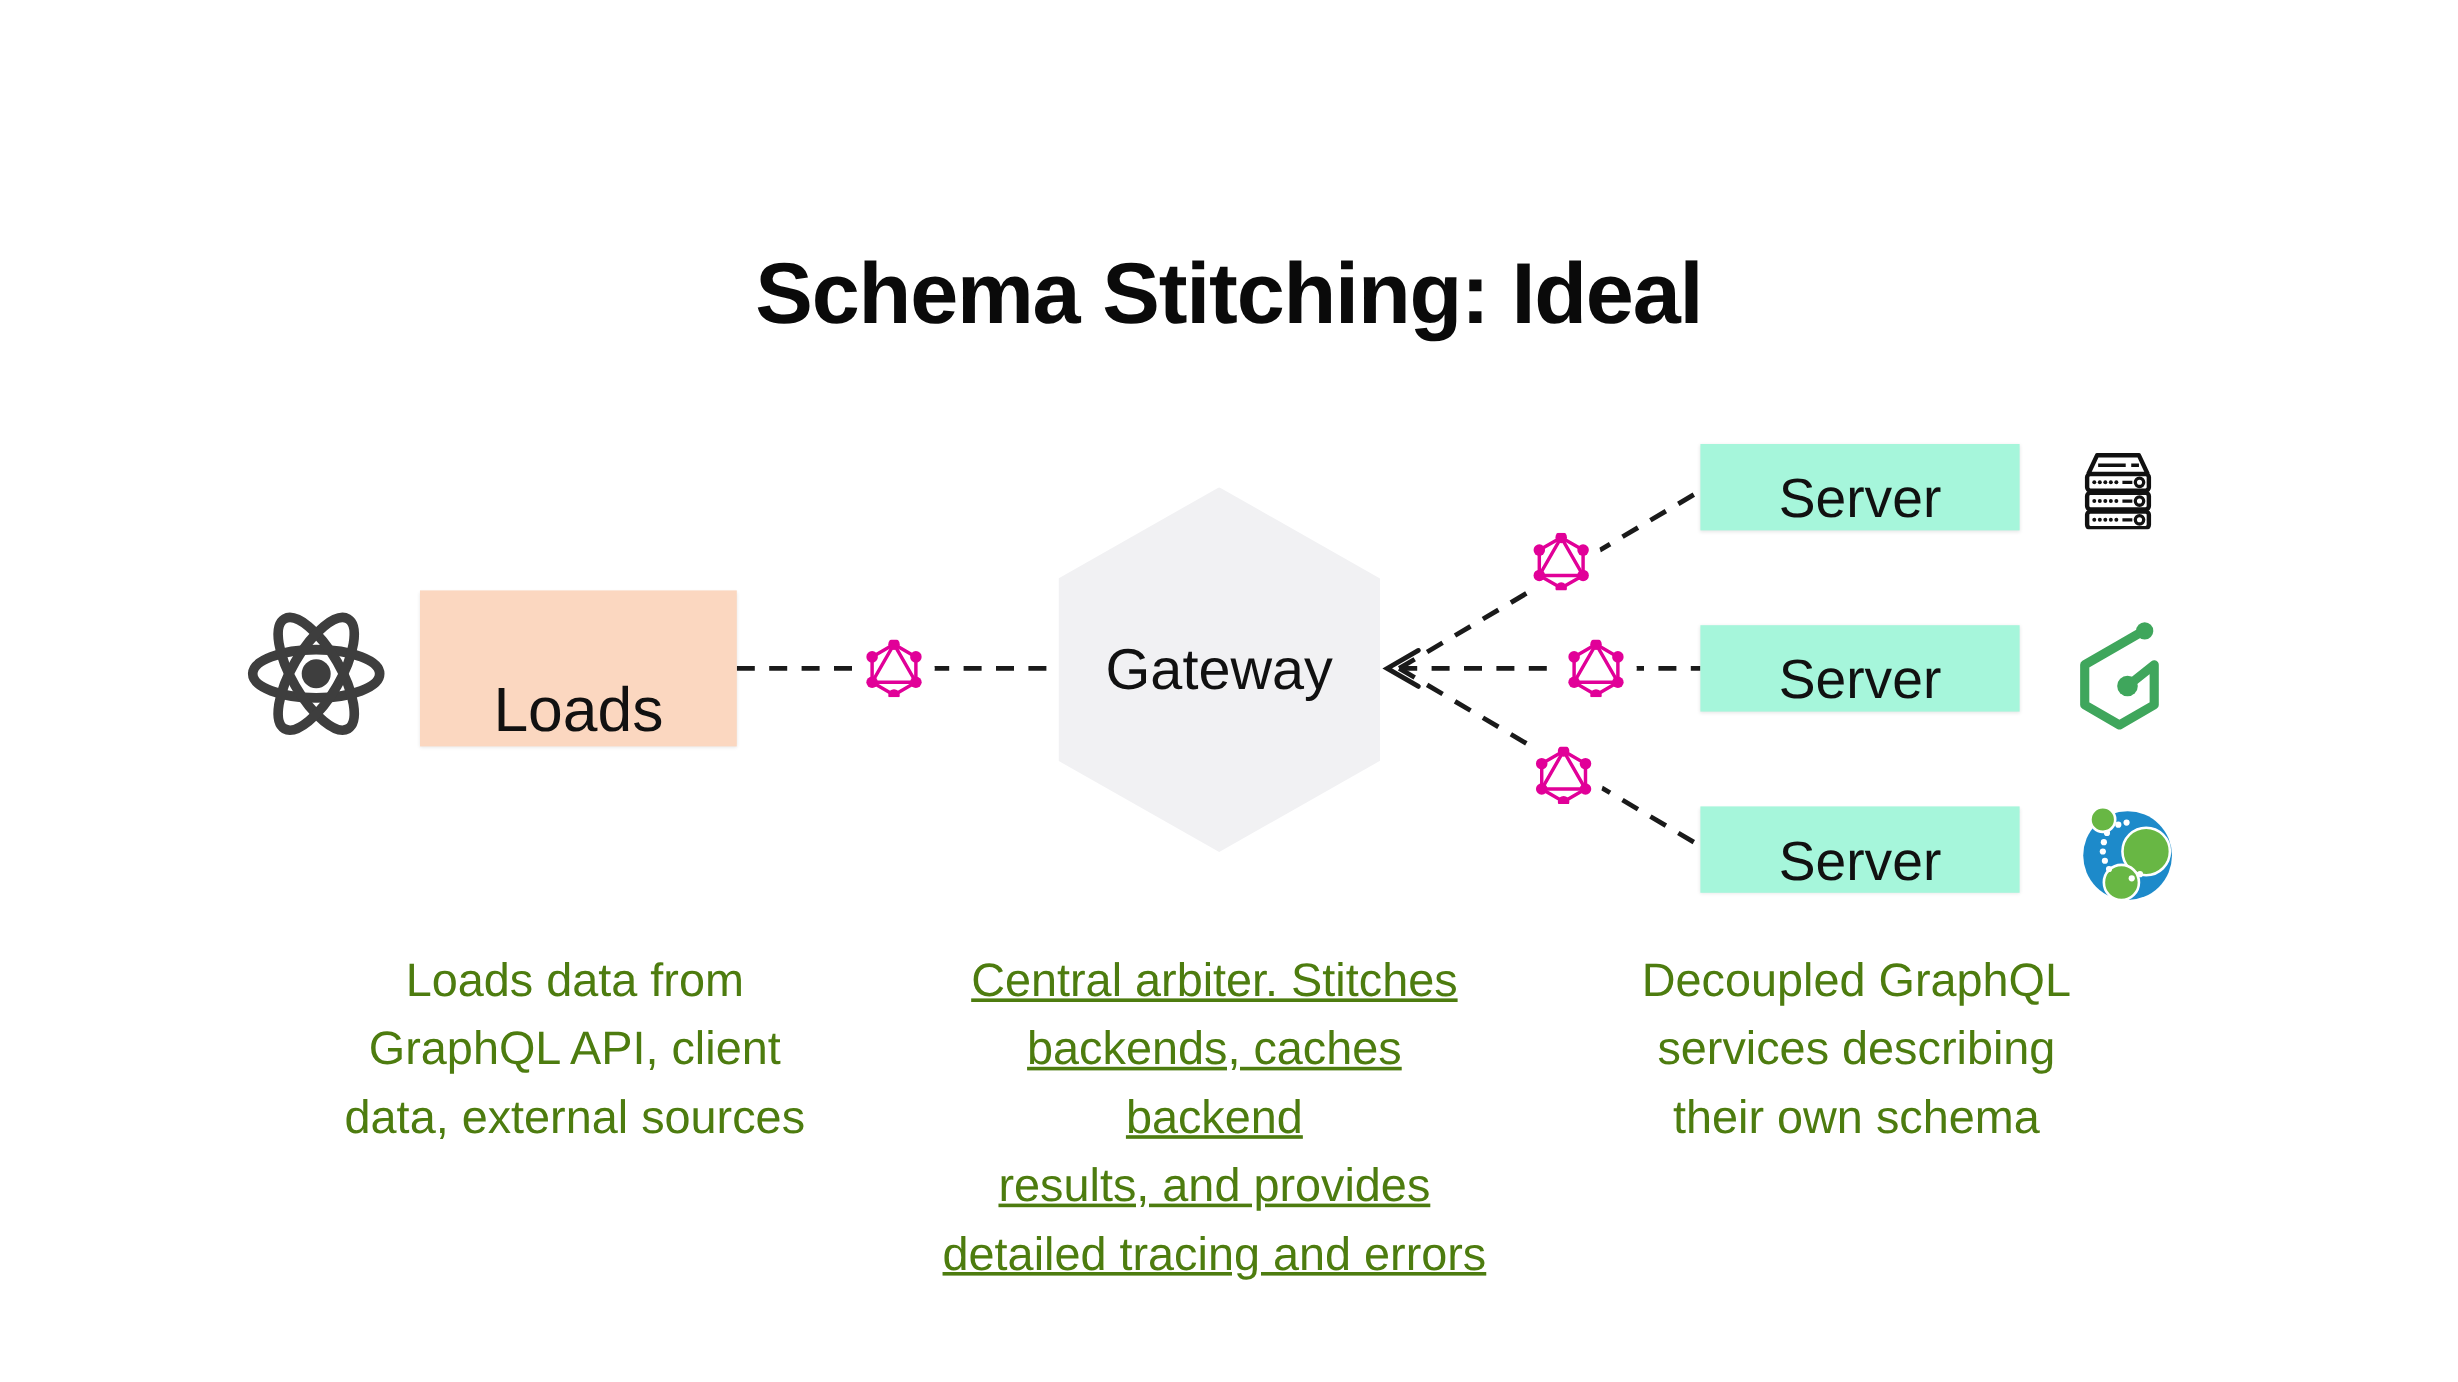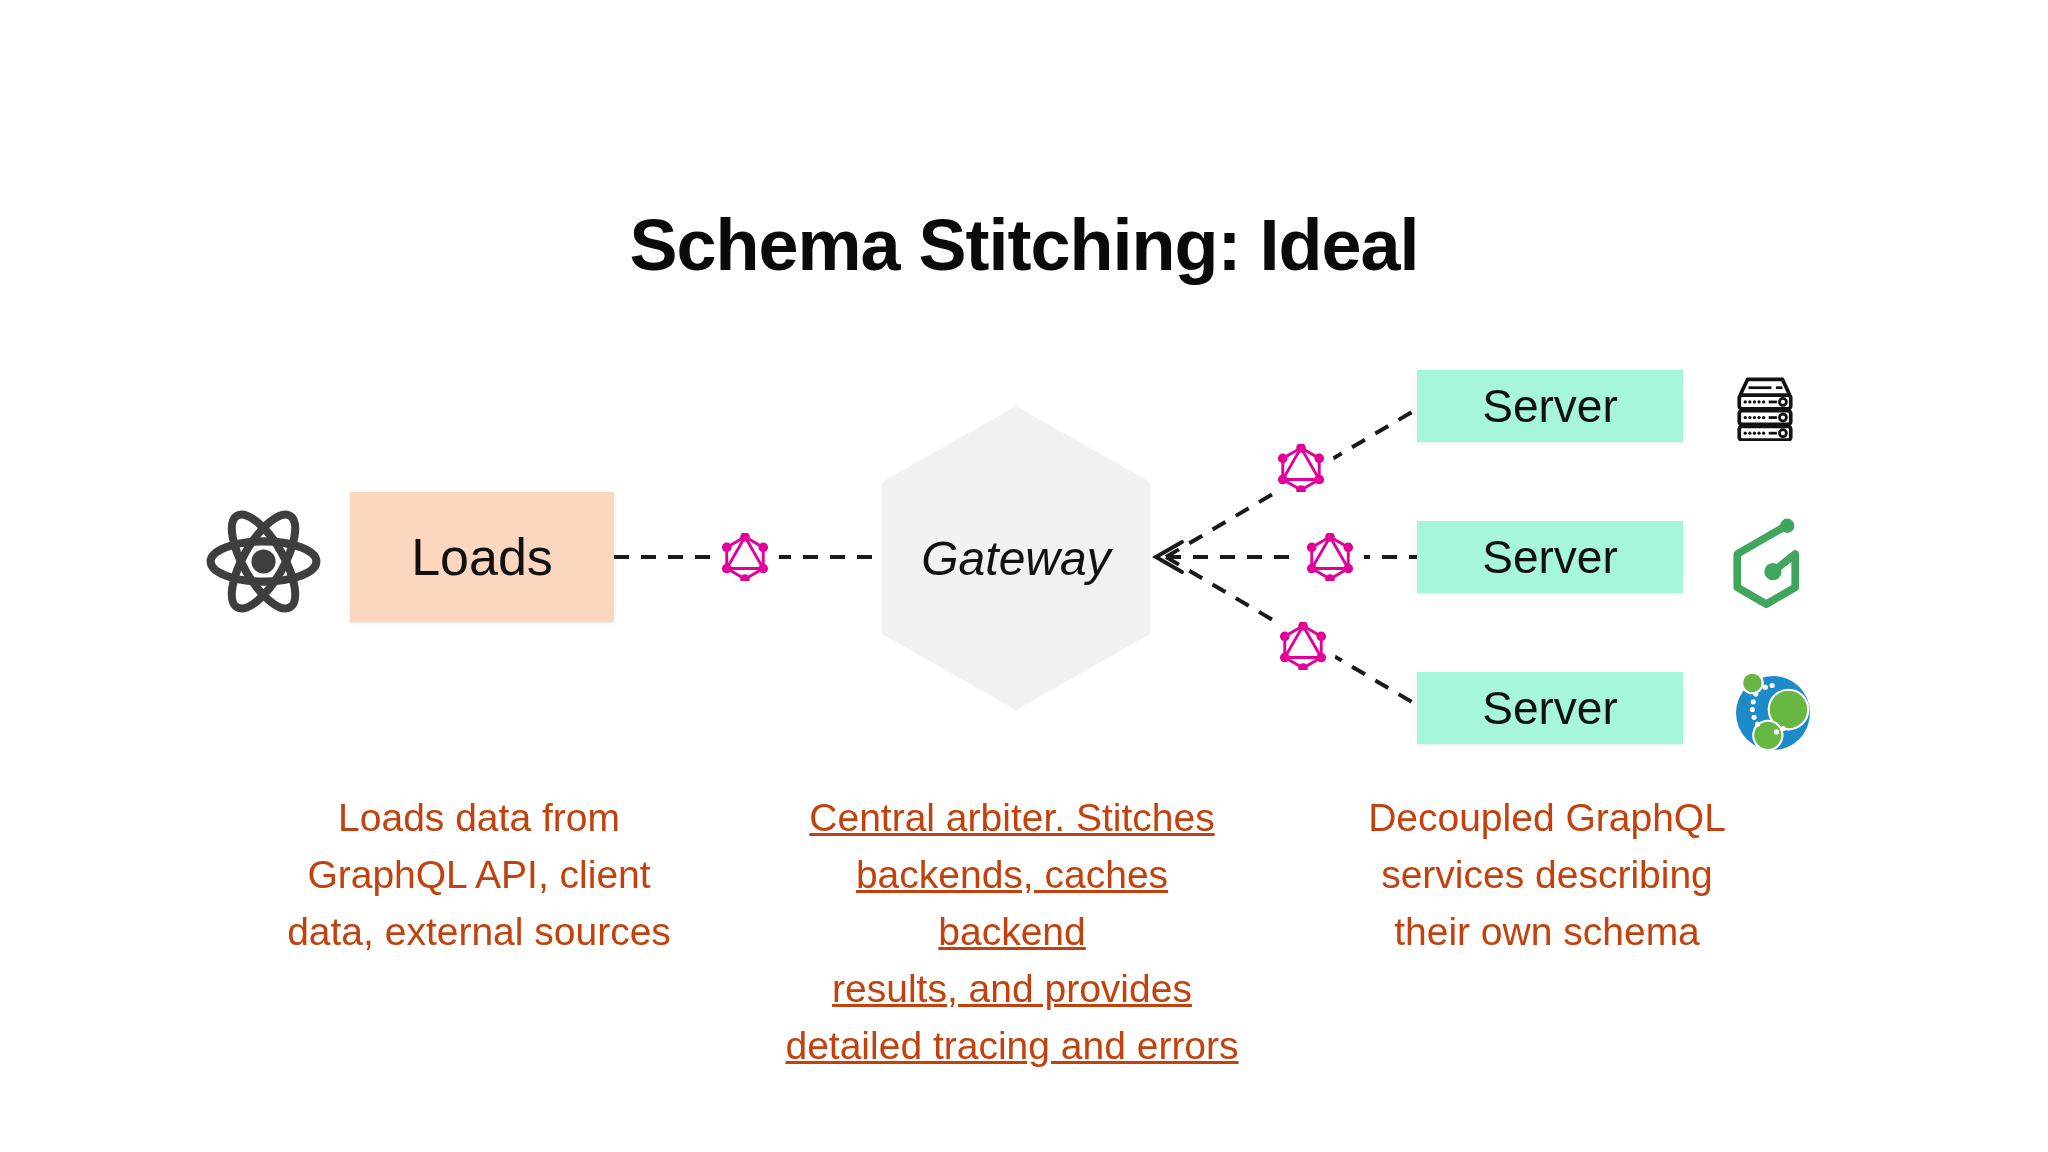--- a/index.html
+++ b/index.html
@@ -15,47 +15,46 @@
   .title{
     position:absolute;top:160px;left:0;width:100%;
     text-align:center;
     font-size:72px;font-weight:bold;letter-spacing:-1px;
     color:#0a0a0a;
   }
   .connectors{position:absolute;left:0;top:0;}
   .abs{position:absolute;}
   .node-box{
     position:absolute;
-    display:flex;align-items:center;justify-content:center;
+    display:flex;align-items:flex-end;justify-content:center;
     box-shadow:0 1px 3px rgba(0,0,0,.10);
   }
   .client-box{
     left:350px;top:448px;width:264px;height:130px;
     background:var(--client-box,#FBD7C0);
     font-size:52px;
   }
   .server-box{
     left:1417px;width:266px;height:72px;
     background:var(--server-box,#A6F6DB);
     font-size:46px;
   }
   .hexagon{
     position:absolute;left:882px;top:362px;width:268px;height:304px;
     background:var(--gateway-hex,#F1F1F3);
     clip-path:polygon(50% 0%,100% 25%,100% 75%,50% 100%,0% 75%,0% 25%);
     display:flex;align-items:center;justify-content:center;
     font-size:48px;
-    font-style:italic;
   }
   .desc{
     position:absolute;top:745px;
     text-align:center;
     font-size:39px;line-height:57px;
     white-space:pre-line;
-    color:#c2410c;
+    color:#4d7c0f;
   }
   .desc-client{left:259px;width:440px;}
   .desc-gateway{left:777px;width:470px;text-decoration:underline;}
   .desc-servers{left:1352px;width:390px;}
   .gql-wrap{width:48px;height:48px;}
 </style>
 </head>
 <body>
 
 <div class="canvas">

